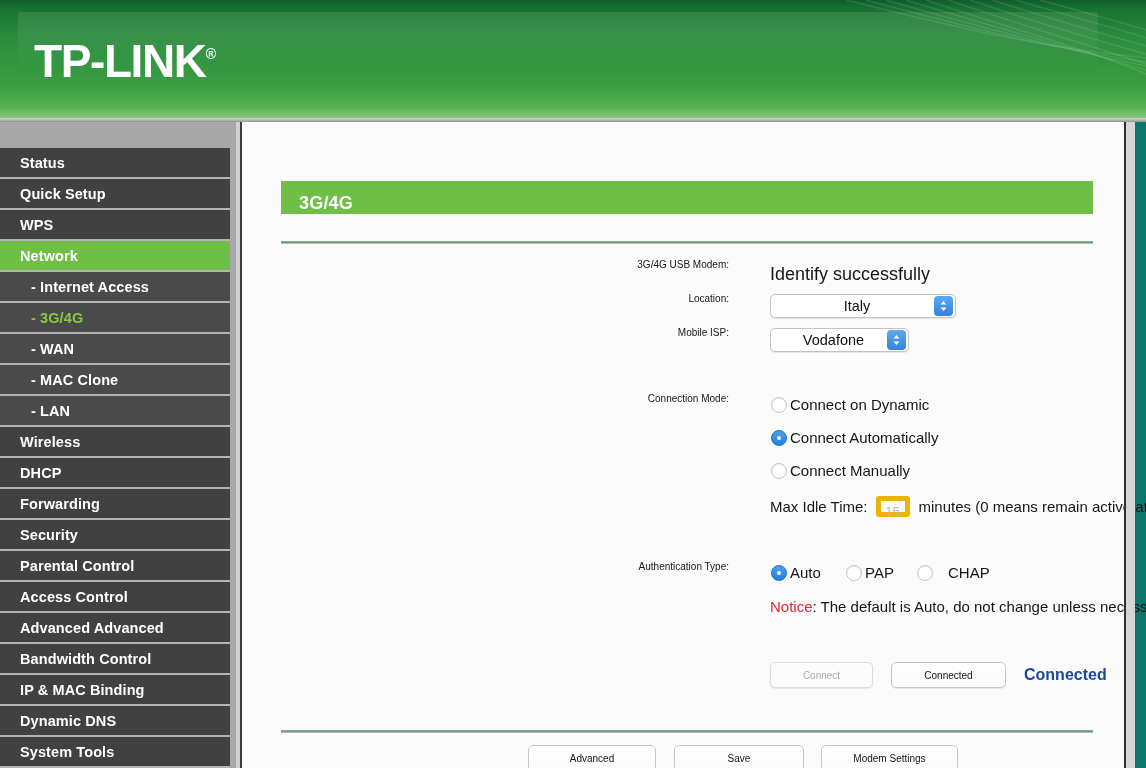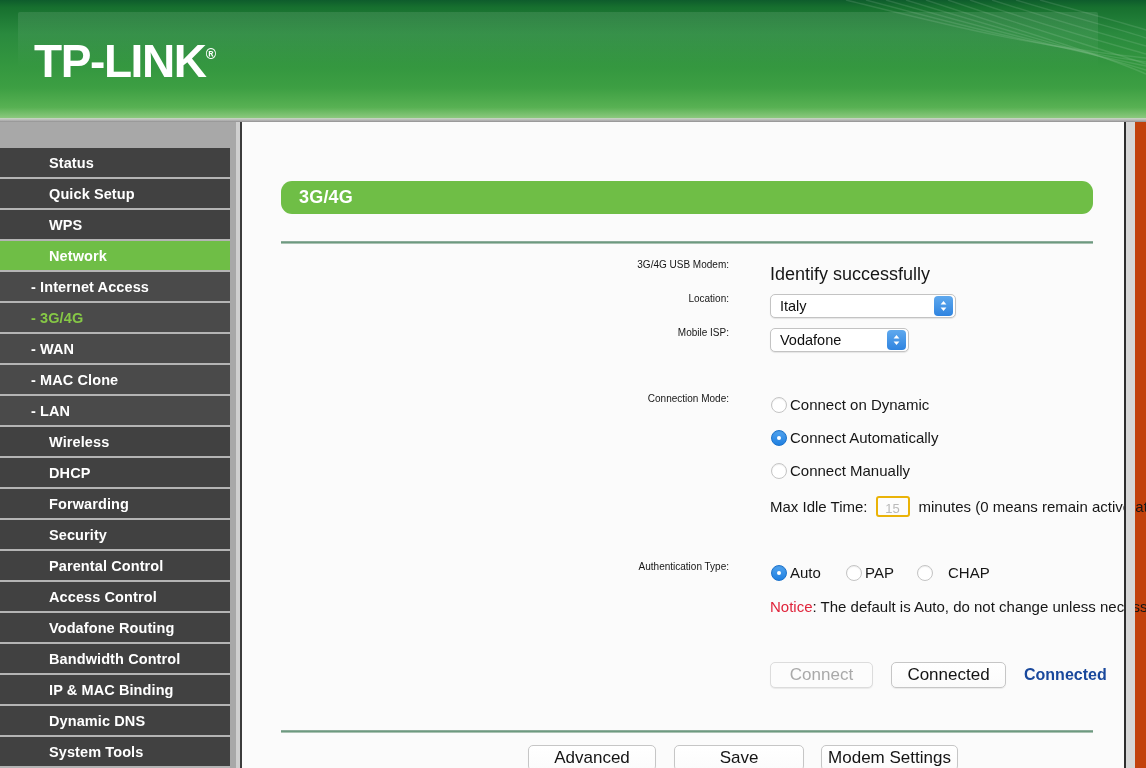--- a/index.html
+++ b/index.html
@@ -13,21 +13,21 @@
     overflow: hidden;
     background: #ffffff;
     font-family: "Liberation Sans", sans-serif;
     -webkit-font-smoothing: antialiased;
   }
 
   .app {
     position: relative;
     width: 1146px;
     height: 768px;
-    background: #c2410c;
+    background: #0f766e;
   }
 
   
   .banner {
     position: absolute;
     left: 0; top: 0;
     width: 1146px;
     height: 122px;
     background: linear-gradient(to bottom,
         #0e5c2c 0%,
@@ -106,21 +106,21 @@
     border-bottom: 2px solid #b4b4b4;
     display: flex;
     align-items: center;
     cursor: pointer;
     width: 230px;
   }
   .nav-item .label {
     color: #ffffff;
     font-size: 14.5px;
     font-weight: bold;
-    padding-left: 49px;
+    padding-left: 20px;
     letter-spacing: 0.1px;
     white-space: nowrap;
   }
   .nav-item.active {
     background: #6fbe46;
   }
   .nav-item.active .label {
     color: #ffffff;
   }
   .nav-item.sub {
@@ -170,22 +170,21 @@
     background: #d6d6d6;
   }
 
   .page-title-bar {
     position: absolute;
     left: 39px; top: 59px;
     width: 812px;
     height: 33px;
     background: #6fbe46;
     display: flex;
-    align-items: center;
-    border-radius: 11px;
+    align-items: flex-end;
   }
   .page-title-bar .title {
     color: #ffffff;
     font-size: 18px;
     font-weight: bold;
     padding-left: 18px;
     letter-spacing: 0.2px;
   }
 
   .rule {
@@ -231,20 +230,21 @@
     align-items: center;
     cursor: pointer;
     box-sizing: border-box;
   }
   .mac-select .sel-text {
     font-size: 14.5px;
     color: #0f0f0f;
     padding-left: 9px;
     white-space: nowrap;
     flex: 1;
+    text-align: center;
   }
   .mac-select .arrows {
     width: 19px;
     height: 20px;
     margin-right: 2px;
     border-radius: 4px;
     background: linear-gradient(to bottom, #5fa9ee 0%, #2f84e0 100%);
     display: flex;
     flex-direction: column;
     align-items: center;
@@ -297,21 +297,21 @@
     white-space: nowrap;
   }
   .idle-row .t {
     font-size: 15px;
     color: #161616;
   }
   .idle-input {
     width: 34px;
     height: 21px;
     margin: 0 9px 0 8px;
-    border: 2px solid #eab308;
+    border: 5px solid #eab308;
     border-radius: 3px;
     background: #fcfcfc;
     color: #b9b9b9;
     font-size: 13px;
     font-family: "Liberation Sans", sans-serif;
     text-align: center;
     line-height: 21px;
     box-sizing: border-box;
   }
 
@@ -323,21 +323,21 @@
   }
   .notice .nw { color: #e0243b; }
 
   
   .btn {
     height: 26px;
     background: linear-gradient(to bottom, #ffffff 0%, #fbfbfb 100%);
     border: 1px solid #c6c6c6;
     border-radius: 5px;
     box-shadow: 0 1px 1px rgba(0,0,0,0.07);
-    font-size: 17px;
+    font-size: 10px;
     color: #141414;
     font-family: "Liberation Sans", sans-serif;
     cursor: pointer;
     display: inline-flex;
     align-items: center;
     justify-content: center;
     padding: 0;
     box-sizing: border-box;
   }
   .btn.disabled {
@@ -425,21 +425,21 @@
           <div class="nav-item">
             <span class="label">Security</span>
           </div>
           <div class="nav-item">
             <span class="label">Parental Control</span>
           </div>
           <div class="nav-item">
             <span class="label">Access Control</span>
           </div>
           <div class="nav-item">
-            <span class="label">Vodafone Routing</span>
+            <span class="label">Advanced Advanced</span>
           </div>
           <div class="nav-item">
             <span class="label">Bandwidth Control</span>
           </div>
           <div class="nav-item">
             <span class="label">IP &amp; MAC Binding</span>
           </div>
           <div class="nav-item">
             <span class="label">Dynamic DNS</span>
           </div>

